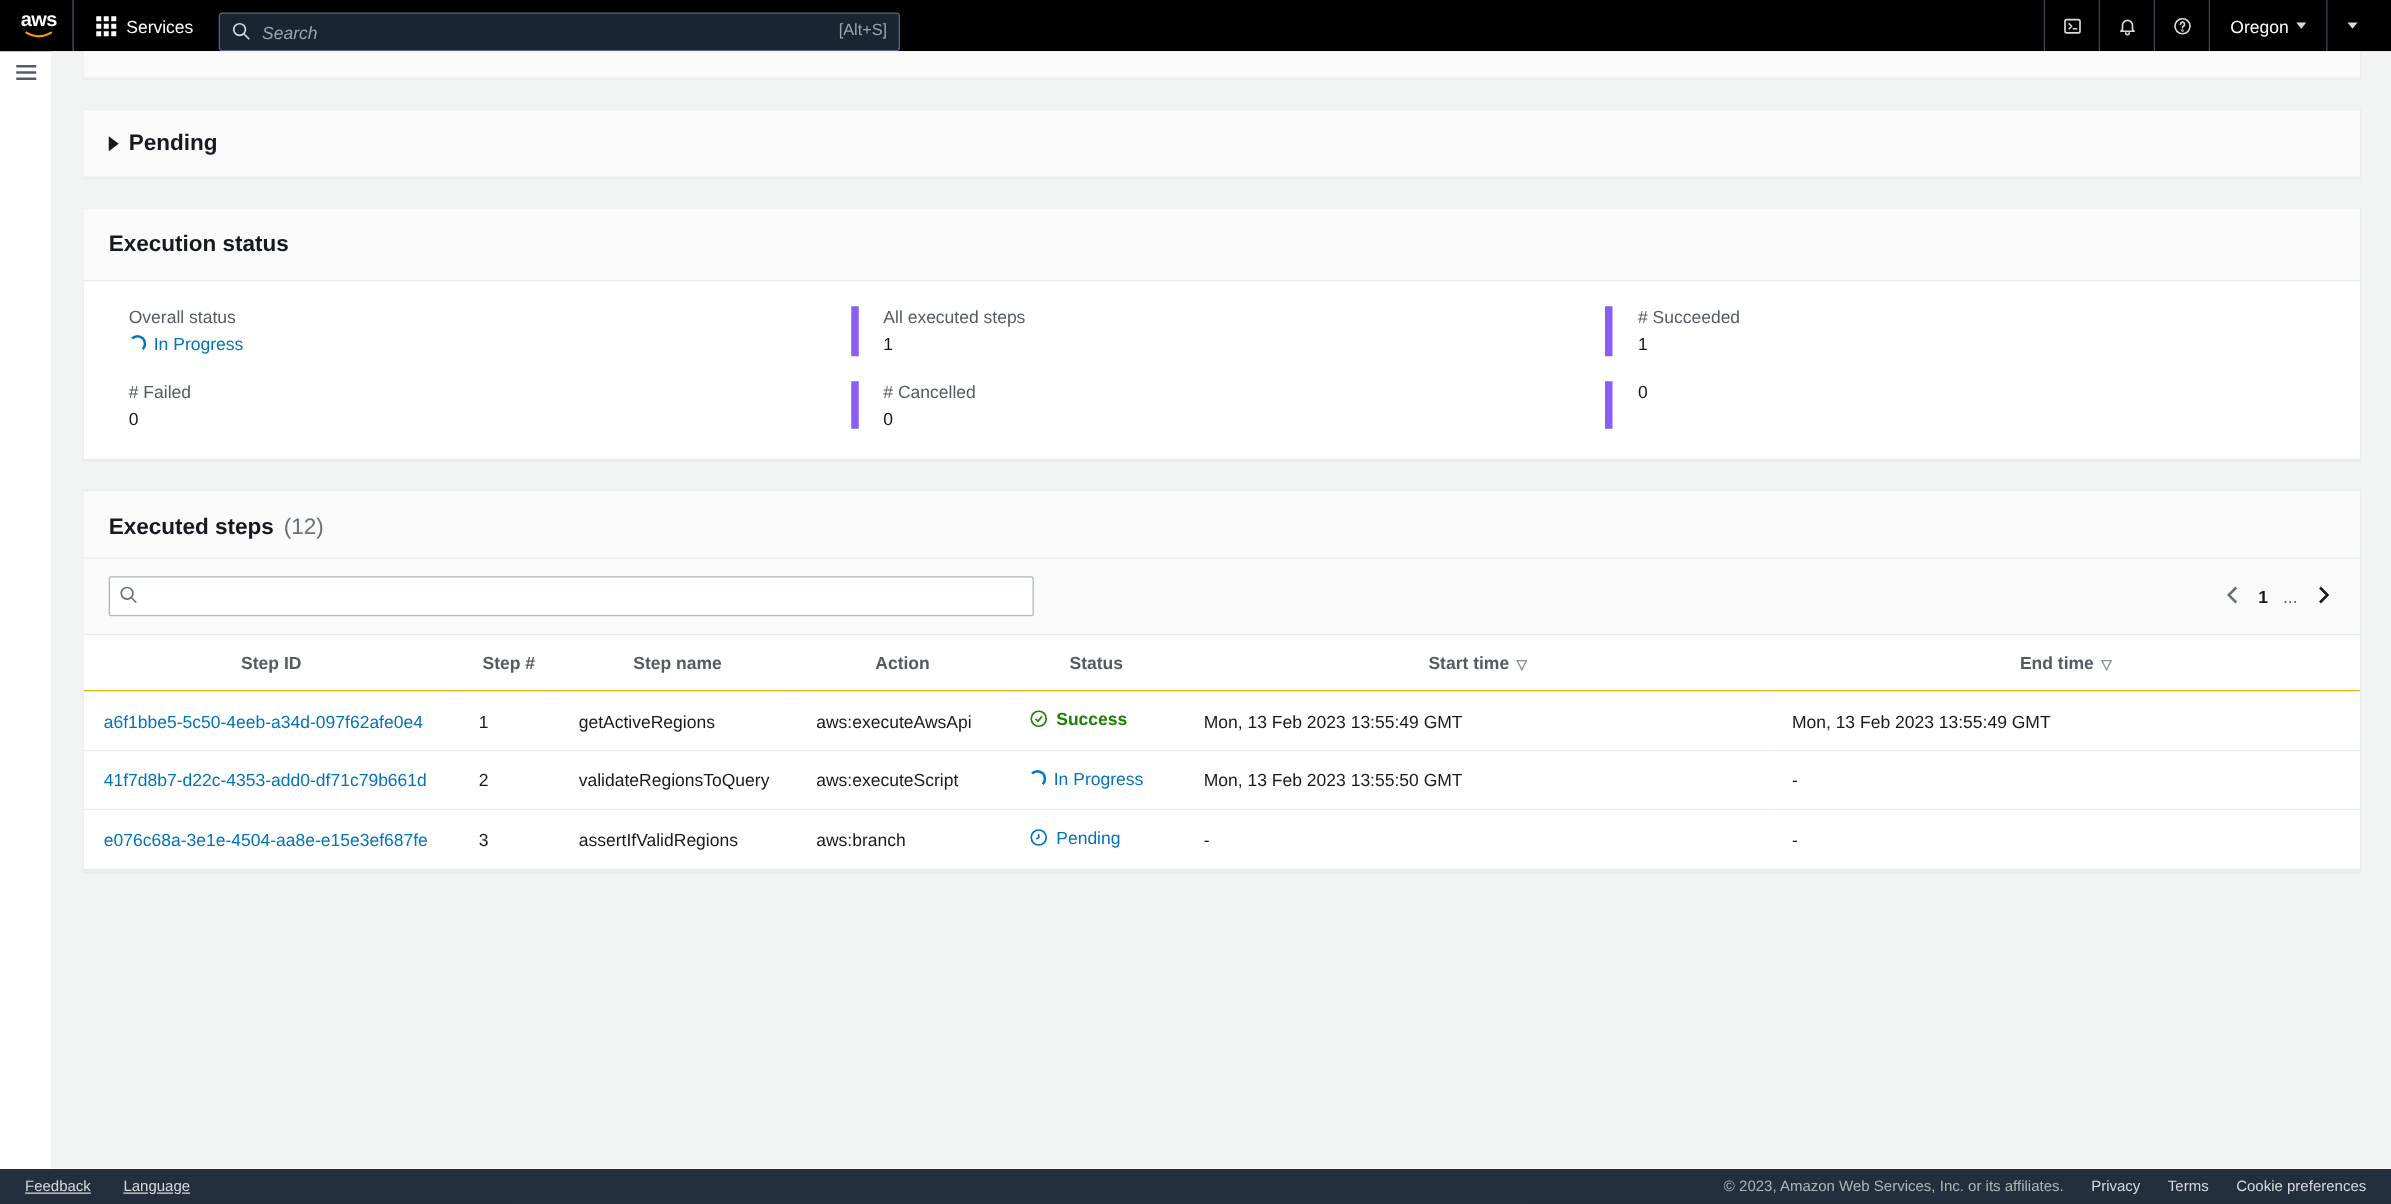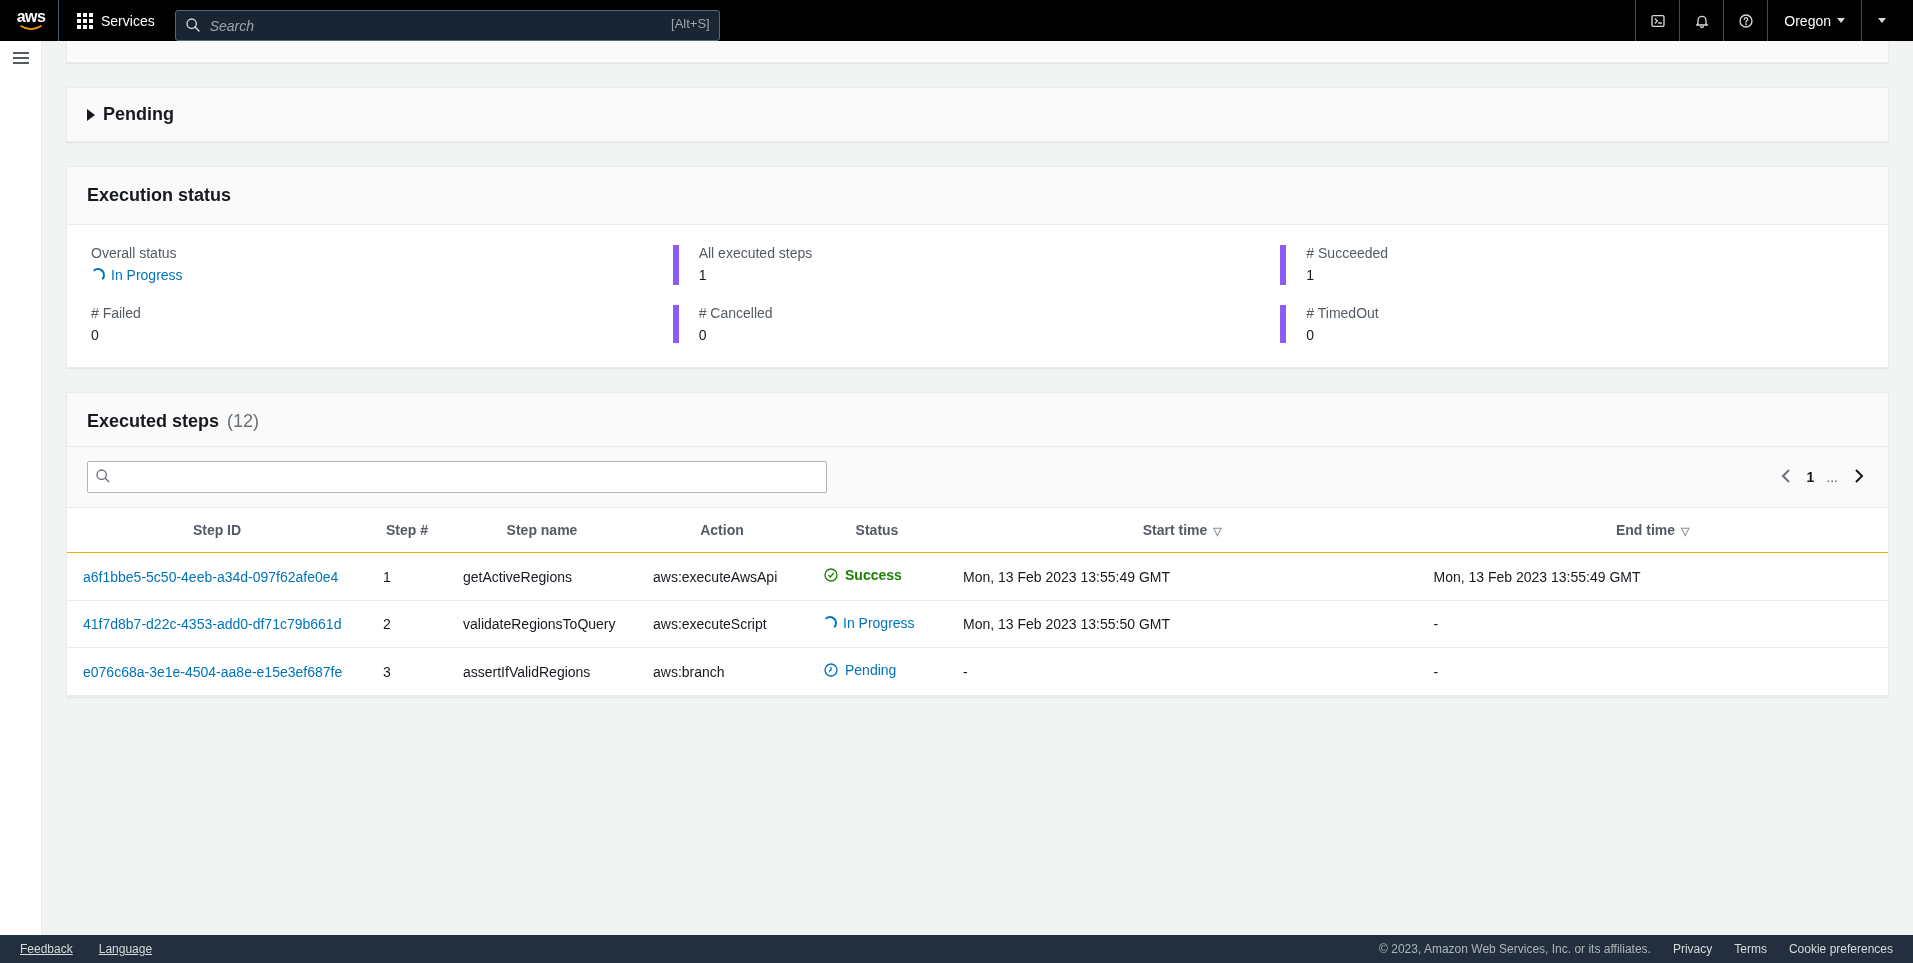--- a/index.html
+++ b/index.html
@@ -41,21 +41,21 @@
   .hamburger line { stroke:#545b64; stroke-width:2;}
   .main { flex:1; overflow-y: scroll; background:#f2f3f3; padding: 0 24px 40px 24px; position:relative;}
   
   .panel { background:#fff; border:1px solid #eaeded; box-shadow: 0 1px 1px rgba(0,0,0,0.05); margin-top: 24px;}
   .panel.collapsed-stub { height: 22px; margin-top: 0; background:#fafafa; border-top:none;}
   .outputs { cursor:pointer;}
   .outputs-hdr { padding: 16px 20px; display:flex; align-items:center; gap:8px; font-size:18px; font-weight:700; background:#fafafa;}
   .caret-right-tri { width:0; height:0; border-top:6px solid transparent; border-bottom:6px solid transparent; border-left:8px solid #16191f;}
   
   .exec-hdr { padding: 18px 20px; font-size:18px; font-weight:700; background:#fafafa; border-bottom:1px solid #eaeded;}
-  .status-grid { padding: 20px 0 24px 4px; }
+  .status-grid { padding: 20px 0 24px 16px; }
   .status-row { display:flex; }
   .status-cell { flex:1; padding: 0 20px; border-left:6px solid #8b5cf6;}
   .status-cell:first-child { border-left:none;}
   .status-cell .lbl { color:#545b64; font-size:14px; margin-bottom:6px;}
   .status-cell .val { font-size:14px;}
   .status-row + .status-row { margin-top: 20px;}
   .status-inprog { color:#0073bb; display:inline-flex; align-items:center; gap:6px;}
   .spinner-arc { width:14px; height:14px; border:2px solid #0073bb; border-bottom-color:transparent; border-left-color:transparent; border-radius:50%; display:inline-block;}
 
   .steps-hdr { padding: 18px 20px 14px 20px; background:#fafafa; border-bottom:1px solid #eaeded; display:flex; align-items:center; justify-content:space-between;}
@@ -201,21 +201,20 @@
         <div class="status-row">
           <div class="status-cell">
             <div class="lbl"># Failed</div>
             <div class="val">0</div>
           </div>
           <div class="status-cell">
             <div class="lbl"># Cancelled</div>
             <div class="val">0</div>
           </div>
           <div class="status-cell">
-            <div class="lbl"># TimedOut</div>
             <div class="val">0</div>
           </div>
         </div>
       </div>
     </div>
 
     <div class="panel">
       <div class="steps-hdr">
         <div class="steps-title">
           <span>Executed steps</span>

